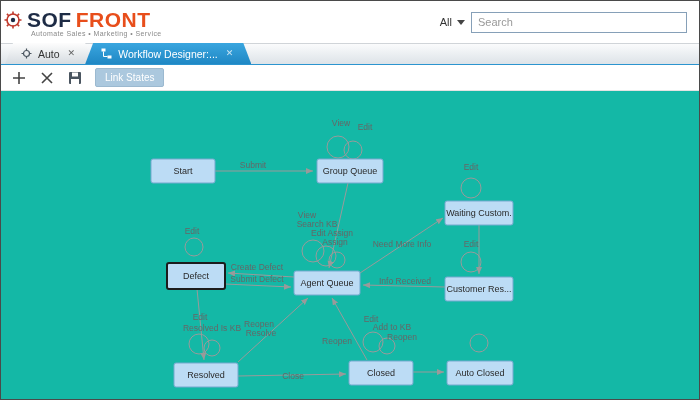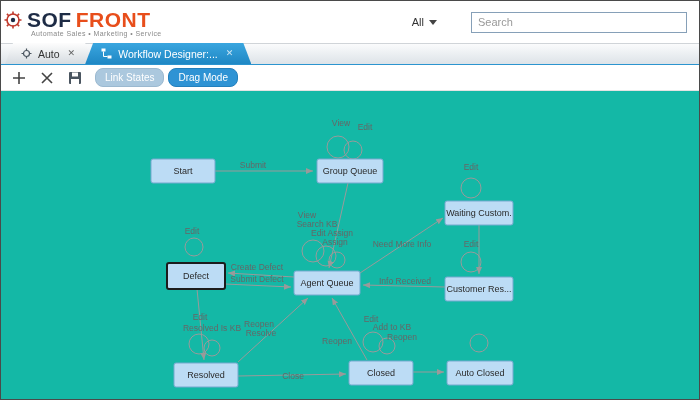--- a/index.html
+++ b/index.html
@@ -8,21 +8,21 @@
          display:flex; flex-direction:column; overflow:hidden; }
 
   
   .header { height:42px; display:flex; justify-content:space-between; align-items:center;
             padding:0 12px 0 2px; background:#fff; }
   .logo-block { display:flex; flex-direction:column; }
   .logo-row { display:flex; align-items:center; gap:4px; }
   .logo-sof { font-size:21px; font-weight:bold; color:#1d2b45; letter-spacing:.5px; }
   .logo-front { font-size:21px; font-weight:bold; color:#e84e1b; letter-spacing:.5px; }
   .tagline { font-size:7px; color:#8a8a8a; letter-spacing:.4px; margin-left:28px; margin-top:-2px; }
-  .search-area { display:flex; align-items:center; gap:34px; }
+  .search-area { display:flex; align-items:center; gap:6px; }
   .all-dd { display:flex; align-items:center; gap:5px; font-size:11px; color:#333; cursor:pointer; }
   .caret { width:0; height:0; border-left:4px solid transparent; border-right:4px solid transparent;
            border-top:5px solid #444; }
   .search-input { width:216px; height:21px; border:1px solid #86a0b8; font-size:11px;
                   padding:0 6px; color:#333; font-family:"Liberation Sans", sans-serif; }
   .search-input::placeholder { color:#999; }
 
   
   .tabstrip { height:22px; background:linear-gradient(#fafbfc,#dde3e8);
               border-top:1px solid #d0d4d8; border-bottom:1px solid #2b94cf;
@@ -34,21 +34,21 @@
   .tab.active { background:linear-gradient(#3aa6df,#1f87c4); color:#fff; font-weight:normal; z-index:2; }
   .tab .close-x { font-size:9px; line-height:1; opacity:.75; padding:1px 2px; }
   .tab.active .close-x { color:#fff; }
   .tab-icon svg { display:block; }
 
   
   .toolbar { height:26px; display:flex; align-items:center; gap:12px; padding:0 10px;
              background:#fff; border-bottom:1px solid #e3e3e3; }
   .tool-icon { width:16px; height:16px; display:flex; align-items:center; justify-content:center;
                cursor:pointer; }
-  .btn { font-size:10px; padding:3px 9px; border-radius:8px; color:#fff; cursor:pointer;
+  .btn { font-size:10px; padding:3px 9px; border-radius:2px; color:#fff; cursor:pointer;
          border:1px solid transparent; }
   .btn.ghost { background:#abc8de; border-color:#9bb9d0; }
   .btn.active { background:#2e93d4; border-color:#2380bd; }
 
   
   .canvas { flex:1; position:relative; background:#14b8a6; overflow:hidden; }
   svg text { font-family:"Liberation Sans", sans-serif; }
 </style>
 </head>
 <body>
@@ -122,21 +122,20 @@
         </svg>
     </span>
     <span class="tool-icon">
       <svg width="14" height="14" viewBox="0 0 14 14">
         <rect x="1" y="1" width="12" height="12" rx="1" fill="#4a5560"></rect>
         <rect x="4" y="1.5" width="6" height="4" fill="#fff"></rect>
         <rect x="3" y="8" width="8" height="5" fill="#fff"></rect>
       </svg>
     </span>
     <span class="btn ghost">Link States</span>
-    <span class="btn active" style="margin-left:-8px;">Drag Mode</span>
   </div>
 
   <div class="canvas">
     <svg id="wf" width="700" height="309">
         <defs>
           <marker id="arr" markerWidth="8" markerHeight="8" refX="7" refY="3" orient="auto" markerUnits="userSpaceOnUse">
             <path d="M0,0 L7,3 L0,6 z" fill="#9a9a9a"></path>
           </marker>
         </defs>
         <circle cx="337" cy="56" r="11" fill="none" stroke="#9a9a9a" stroke-width="1"></circle>

